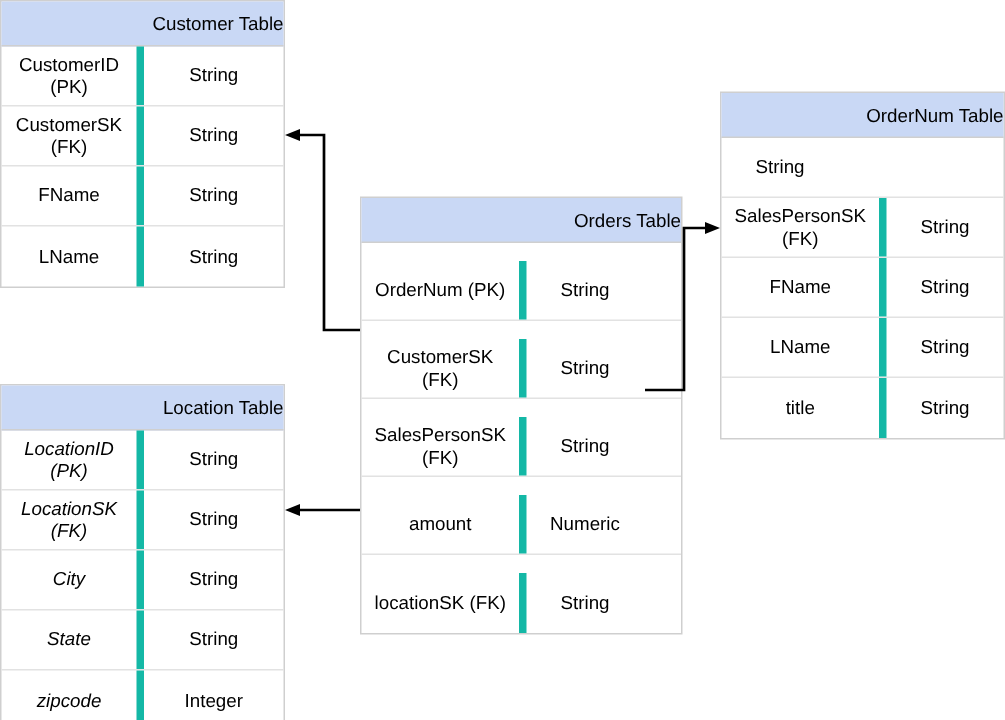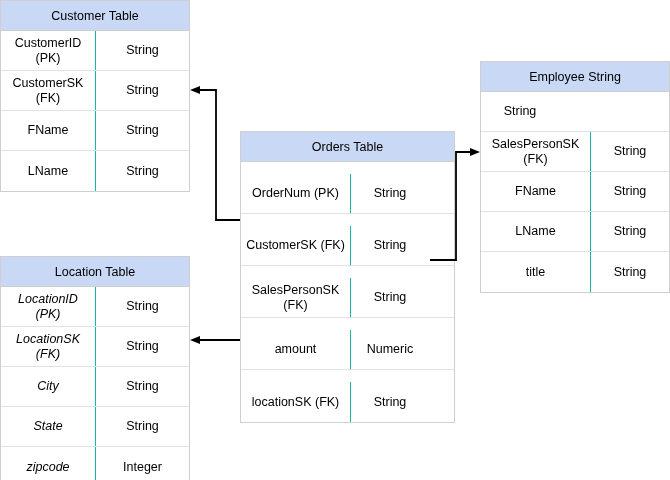--- a/index.html
+++ b/index.html
@@ -24,21 +24,21 @@
     box-sizing: border-box;
     border: 1px solid #cfcfcf;
     background: #ffffff;
   }
   .er-header {
     box-sizing: border-box;
     background: #c9d8f5;
     border-bottom: 1px solid #cfcfcf;
     height: 30px;
     line-height: 30px;
-    text-align: center;
+    text-align: right;
     font-size: 12.5px;
     color: #000000;
     white-space: nowrap;
   }
   .er-row {
     display: flex;
     box-sizing: border-box;
     border-bottom: 1px solid #e2e2e2;
   }
   .er-row:last-child {
@@ -49,21 +49,21 @@
     display: flex;
     align-items: center;
     justify-content: center;
     text-align: center;
     font-size: 12.5px;
     color: #000000;
     padding: 2px 4px;
     line-height: 1.15;
   }
   .er-cell-name {
-    border-right: 1px solid #14b8a6;
+    border-right: 5px solid #14b8a6;
   }
 
   
   #table-customer { left: 0px;   top: 0px;   width: 190px; }
   #table-orders   { left: 240px; top: 131px; width: 215px; }
   #table-employee { left: 480px; top: 61px;  width: 190px; }
   #table-location { left: 0px;   top: 256px; width: 190px; }
 
   #table-customer .er-row  { height: 40px; }
   #table-orders   .er-row  { height: 40px; margin-top: 12px; }
@@ -132,21 +132,21 @@
       <div class="er-cell er-cell-name">amount</div>
       <div class="er-cell er-cell-type">Numeric</div>
     </div>
     <div class="er-row">
       <div class="er-cell er-cell-name">locationSK (FK)</div>
       <div class="er-cell er-cell-type">String</div>
     </div>
   </div>
 
   <div class="er-table" id="table-employee">
-    <div class="er-header">Employee String</div>
+    <div class="er-header">OrderNum Table</div>
     <div class="er-row">
       <div class="er-cell er-cell-type">String</div>
     </div>
     <div class="er-row">
       <div class="er-cell er-cell-name">SalesPersonSK (FK)</div>
       <div class="er-cell er-cell-type">String</div>
     </div>
     <div class="er-row">
       <div class="er-cell er-cell-name">FName</div>
       <div class="er-cell er-cell-type">String</div>

